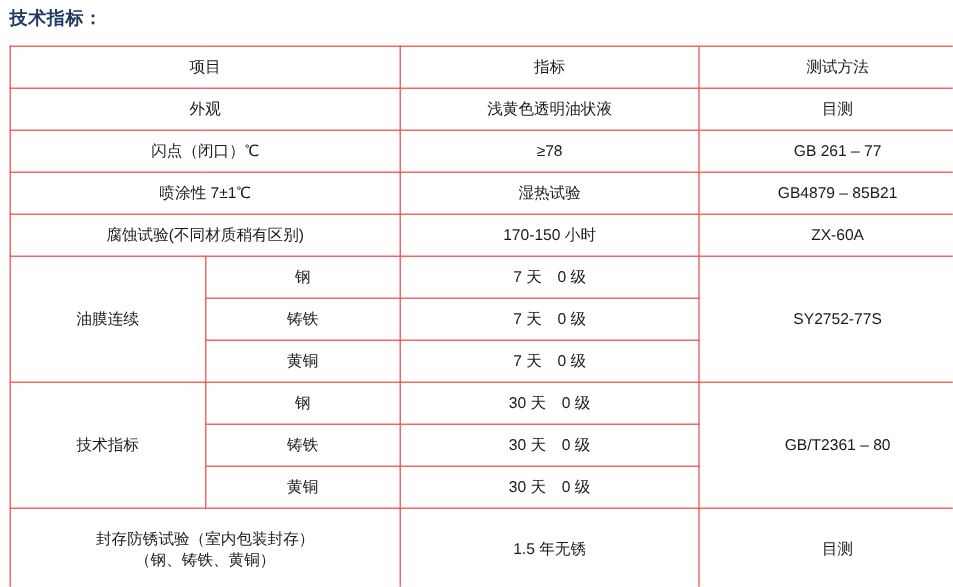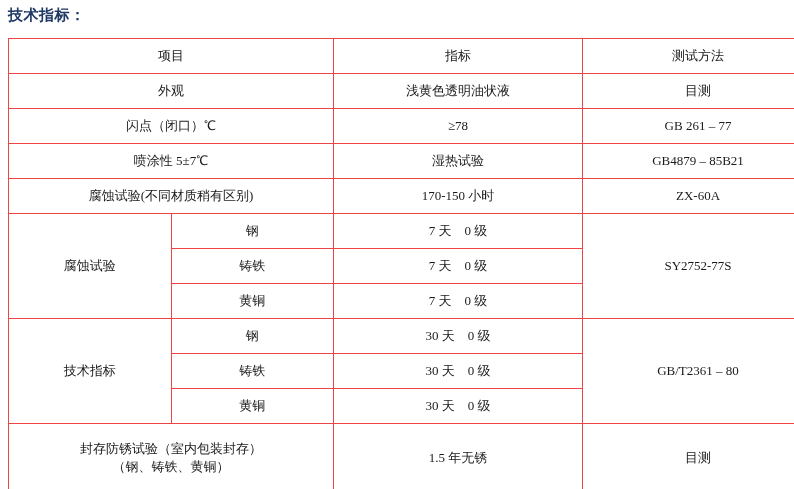--- a/index.html
+++ b/index.html
@@ -12,21 +12,20 @@
     background: #ffffff;
     font-family: "Liberation Sans", sans-serif;
     color: #1a1a1a;
     overflow: hidden;
   }
   .page {
     position: relative;
     width: 794px;
     height: 489px;
     box-sizing: border-box;
-    font-family: Liberation Serif, serif;
   }
   .heading {
     position: absolute;
     left: 8px;
     top: 6px;
     font-size: 15px;
     font-weight: bold;
     color: #1f3864;
     letter-spacing: 0.5px;
   }
@@ -86,33 +85,33 @@
           <td class="col-method">目测</td>
         </tr>
 
         <tr>
           <td class="col-item" colspan="2">闪点（闭口）℃</td>
           <td class="col-index">≥78</td>
           <td class="col-method">GB 261 – 77</td>
         </tr>
 
         <tr>
-          <td class="col-item" colspan="2">喷涂性 5±7℃</td>
+          <td class="col-item" colspan="2">喷涂性 7±1℃</td>
           <td class="col-index">湿热试验</td>
           <td class="col-method">GB4879 – 85B21</td>
         </tr>
 
         <tr>
           <td class="col-item" colspan="2">腐蚀试验(不同材质稍有区别)</td>
           <td class="col-index">170-150 小时</td>
           <td class="col-method">ZX-60A</td>
         </tr>
 
         <tr>
-          <td class="group-label tall" rowspan="3">腐蚀试验</td>
+          <td class="group-label tall" rowspan="3">油膜连续</td>
           <td class="col-sub">钢</td>
           <td class="col-index nowrap">7 天　0 级</td>
           <td class="col-method tall" rowspan="3">SY2752-77S</td>
         </tr>
         <tr>
           <td class="col-sub">铸铁</td>
           <td class="col-index nowrap">7 天　0 级</td>
         </tr>
         <tr>
           <td class="col-sub">黄铜</td>

